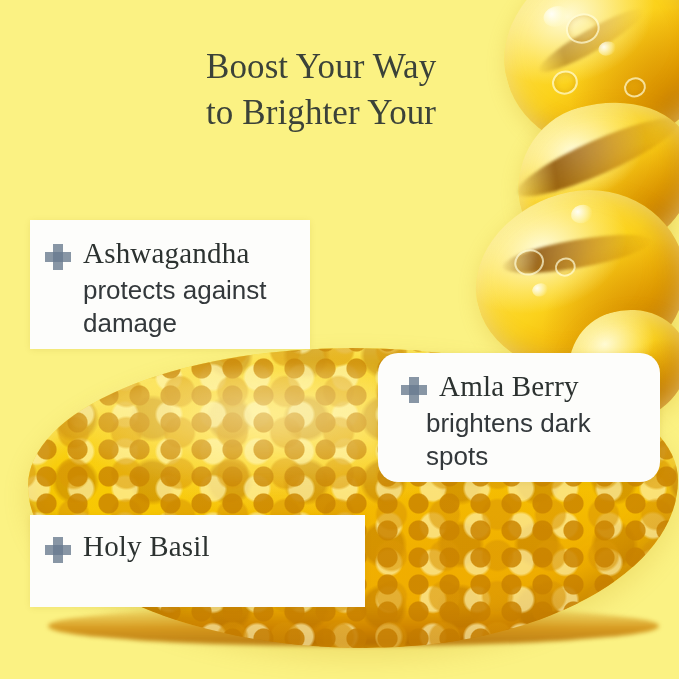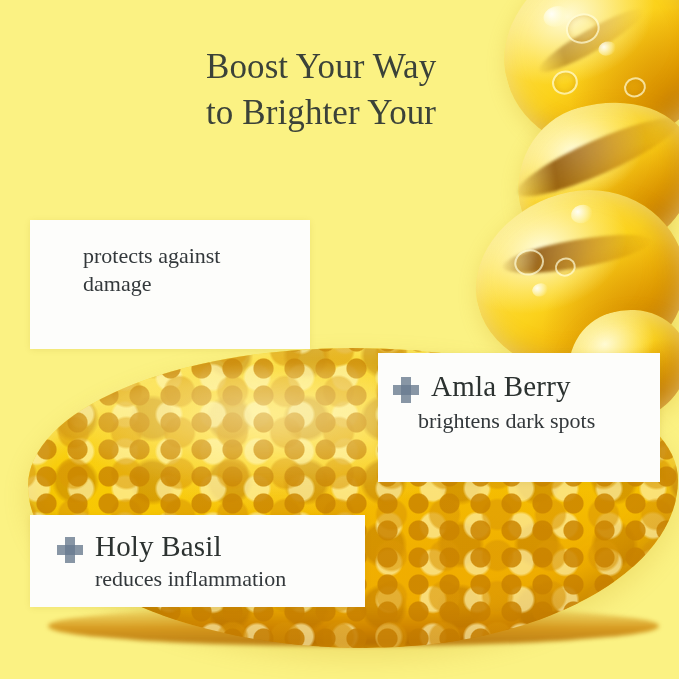--- a/index.html
+++ b/index.html
@@ -196,34 +196,34 @@
   .plus-icon .core  { left: 8px; top: 8px; width: 10px; height: 10px; background: #6f8094; }
 
   .card-title {
     font-family: "Liberation Serif", serif;
     font-size: 29px;
     line-height: 1.06;
     color: #2c3230;
     letter-spacing: .2px;
   }
   .card-desc {
-    font-family: Liberation Serif, serif;
-    font-size: 22px;
+    font-family: Liberation Sans, sans-serif;
+    font-size: 26px;
     line-height: 1.26;
     color: #33383b;
     font-weight: 400;
   }
 
   #card-ashwagandha { left: 30px;  top: 220px; width: 280px; height: 129px; padding: 18px 16px 0 15px; }
   #card-ashwagandha .card-desc { margin-top: 4px; margin-left: 38px; }
 
-  #card-amla        { left: 378px; top: 353px; width: 282px; height: 129px; padding: 18px 16px 0 15px; }
+  #card-amla        { left: 378px; top: 353px; width: 282px; height: 129px; padding: 18px 16px 0 23px; border-radius: 20px; }
   #card-amla .card-desc { margin-top: 4px; margin-left: 25px; }
 
-  #card-basil       { left: 30px;  top: 515px; width: 335px; height: 92px; padding: 16px 14px 0 27px; }
+  #card-basil       { left: 30px;  top: 515px; width: 335px; height: 92px; padding: 16px 14px 0 15px; }
   #card-basil .card-desc { margin-top: 2px; margin-left: 38px; }
 </style>
 </head>
 <body>
 
 <div id="stage">
 
   <div class="photo-layer">
 
     <div class="oil-pool"></div>
@@ -253,20 +253,28 @@
       <div class="bubble-ring" style="left:112px; top:300px; width:17px; height:15px;"></div>
     </div>
   </div>
 
   <div class="headline">
     <span>Boost Your Way</span>
     <span class="l2">to Brighter Your</span>
   </div>
 
   <div class="card" id="card-ashwagandha">
+    <div class="card-row">
+      <span class="plus-icon">
+        <span class="bar-h"></span>
+          <span class="bar-v"></span>
+          <span class="core"></span>
+      </span>
+      <span class="card-title">Ashwagandha</span>
+    </div>
     <div class="card-desc">protects against damage</div>
   </div>
 
   <div class="card" id="card-amla">
     <div class="card-row">
       <span class="plus-icon">
         <span class="bar-h"></span>
           <span class="bar-v"></span>
           <span class="core"></span>
       </span>
@@ -277,16 +285,15 @@
 
   <div class="card" id="card-basil">
     <div class="card-row">
       <span class="plus-icon">
         <span class="bar-h"></span>
           <span class="bar-v"></span>
           <span class="core"></span>
       </span>
       <span class="card-title">Holy Basil</span>
     </div>
-    <div class="card-desc">reduces inflammation</div>
   </div>
 
 </div>
 
 </body></html>

